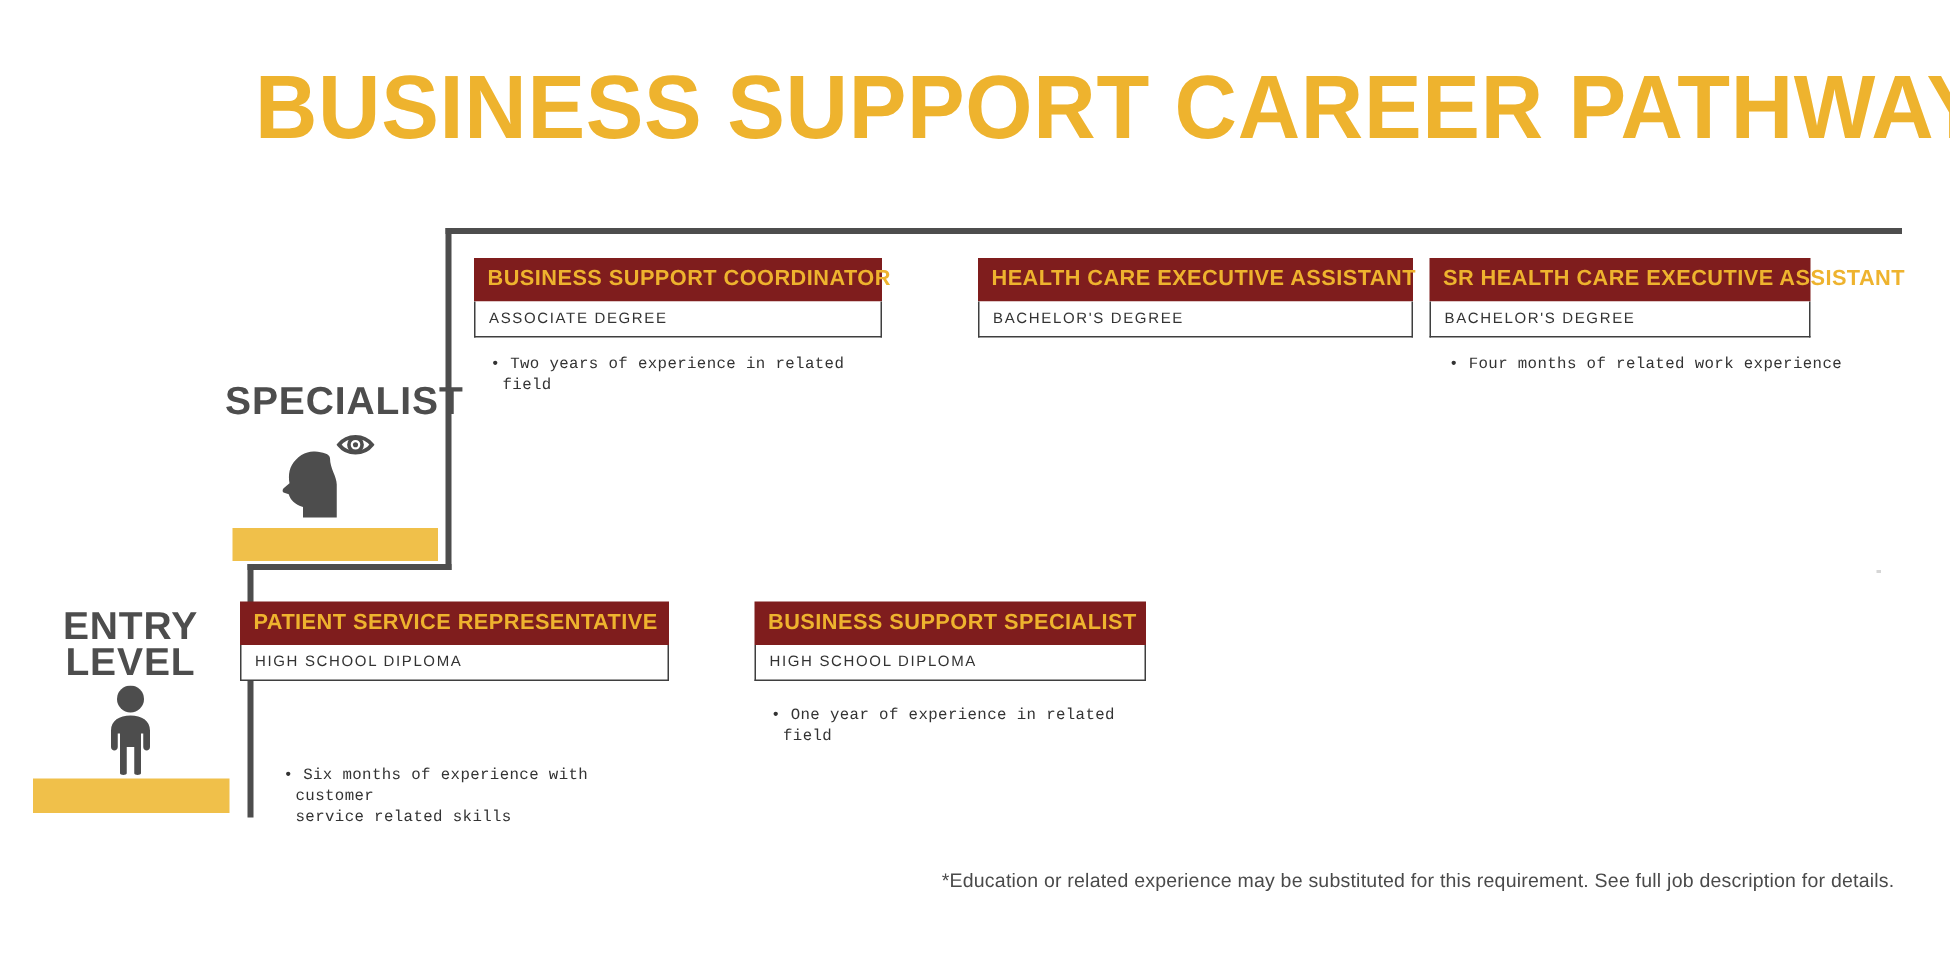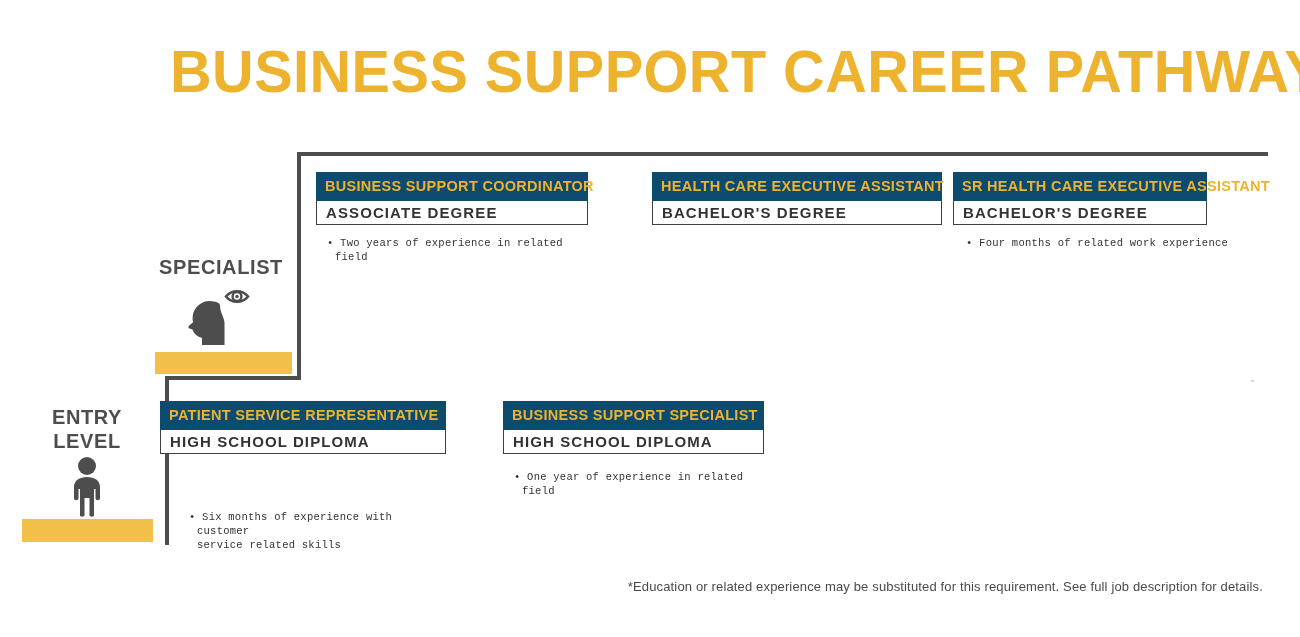--- a/index.html
+++ b/index.html
@@ -62,21 +62,21 @@
     left: 165px;
     top: 376px;
     width: 4px;
     height: 169px;
   }
 
   
   .tier { position: absolute; }
   .tier-label {
     position: absolute;
-    font-size: 20px;
+    font-size: 26px;
     font-weight: bold;
     letter-spacing: 0.6px;
     color: #4d4d4d;
     text-align: center;
     line-height: 24px;
     width: 100%;
   }
   .tier-icon {
     position: absolute;
     width: 100%;
@@ -103,40 +103,39 @@
   #bar-entry {
     left: 22px;
     top: 519px;
     width: 131px;
     height: 23px;
   }
 
   
   .card { position: absolute; }
   .card-header {
-    background: #0c4a6e;
+    background: #7f1d1d;
     color: #eeb32e;
     font-size: 14.5px;
     font-weight: bold;
     letter-spacing: 0.3px;
     padding: 6px 9px 7px 9px;
     line-height: 16px;
     white-space: nowrap;
   }
   .card-body {
     background: #ffffff;
     border: 1px solid #3f3f3f;
     border-top: none;
     color: #333333;
-    font-size: 15px;
+    font-size: 10px;
     letter-spacing: 1.1px;
     padding: 6px 9px 6px 9px;
     line-height: 11px;
     white-space: nowrap;
-    font-weight: bold;
   }
 
   
   .bullet {
     position: absolute;
     font-size: 10.5px;
     line-height: 14px;
     color: #333333;
     letter-spacing: 0.25px;
     font-family: Liberation Mono, monospace;

